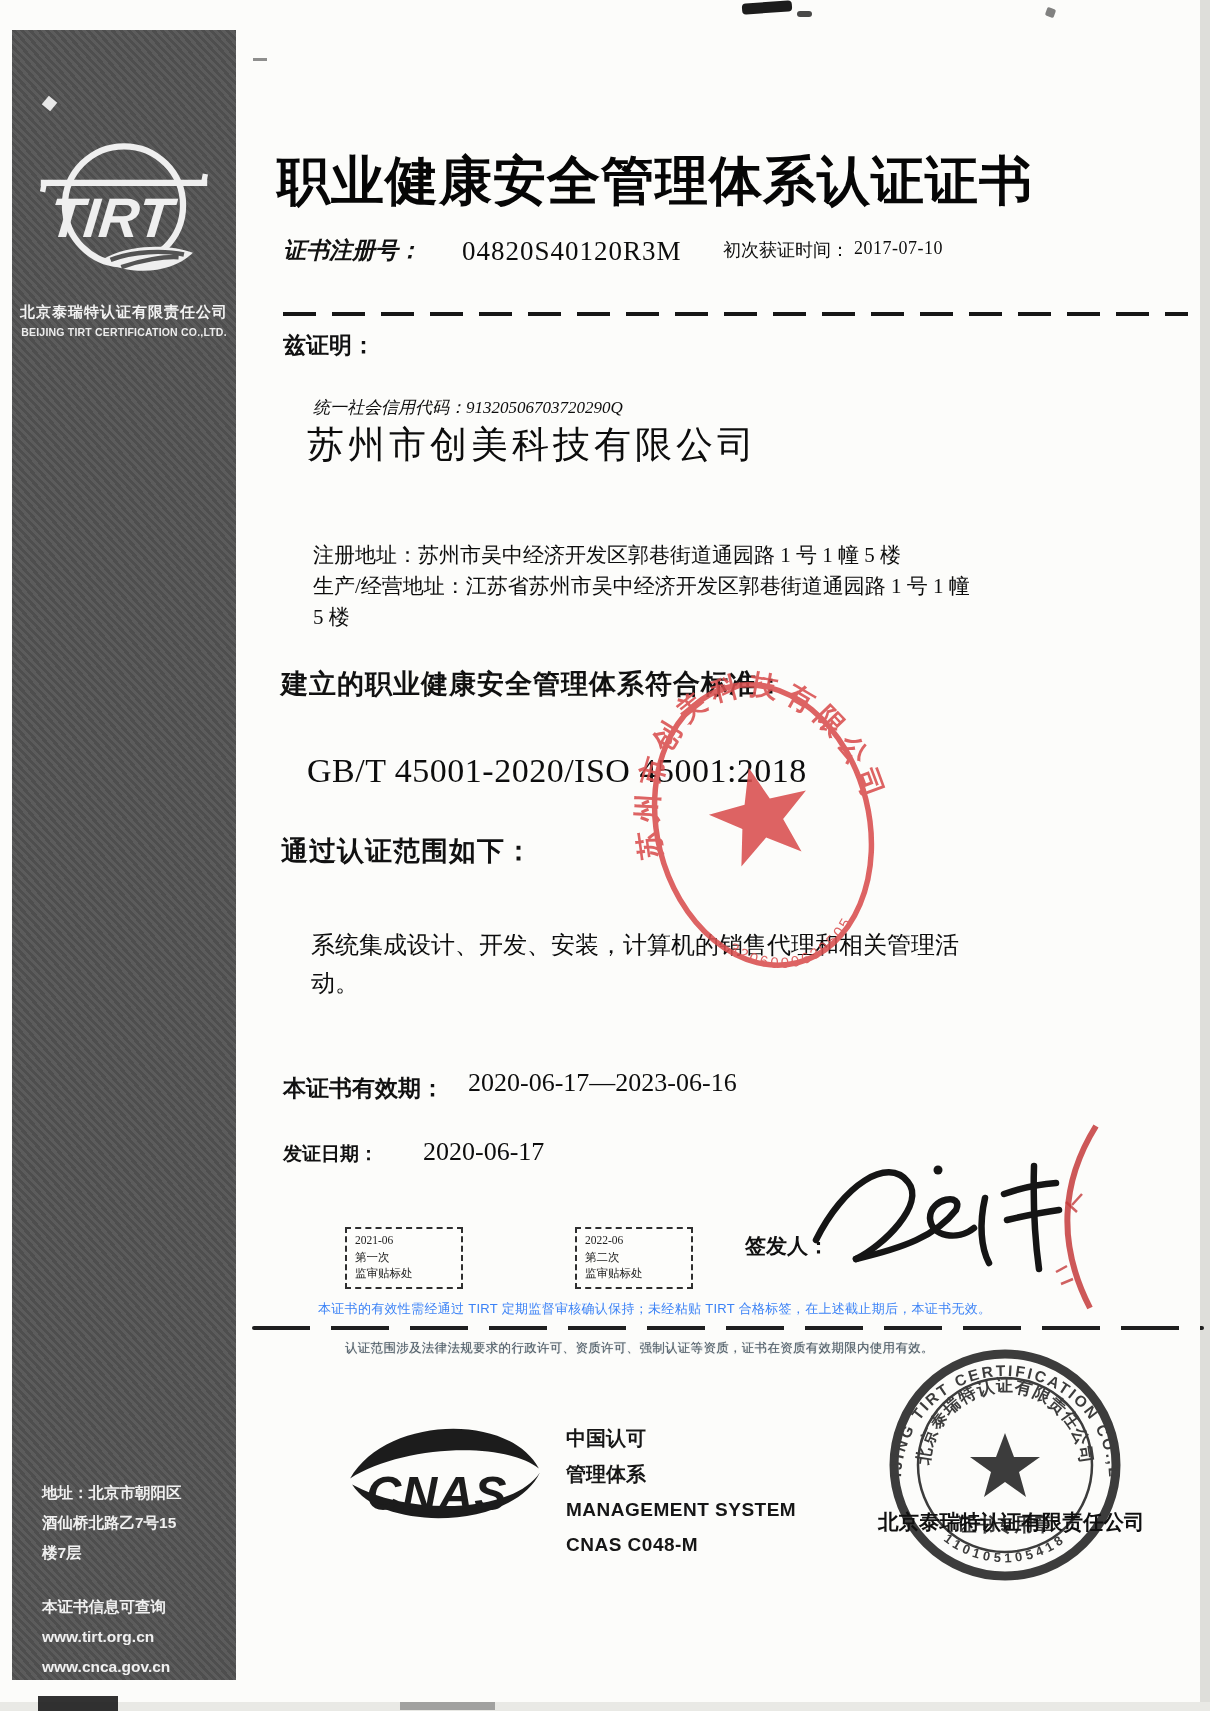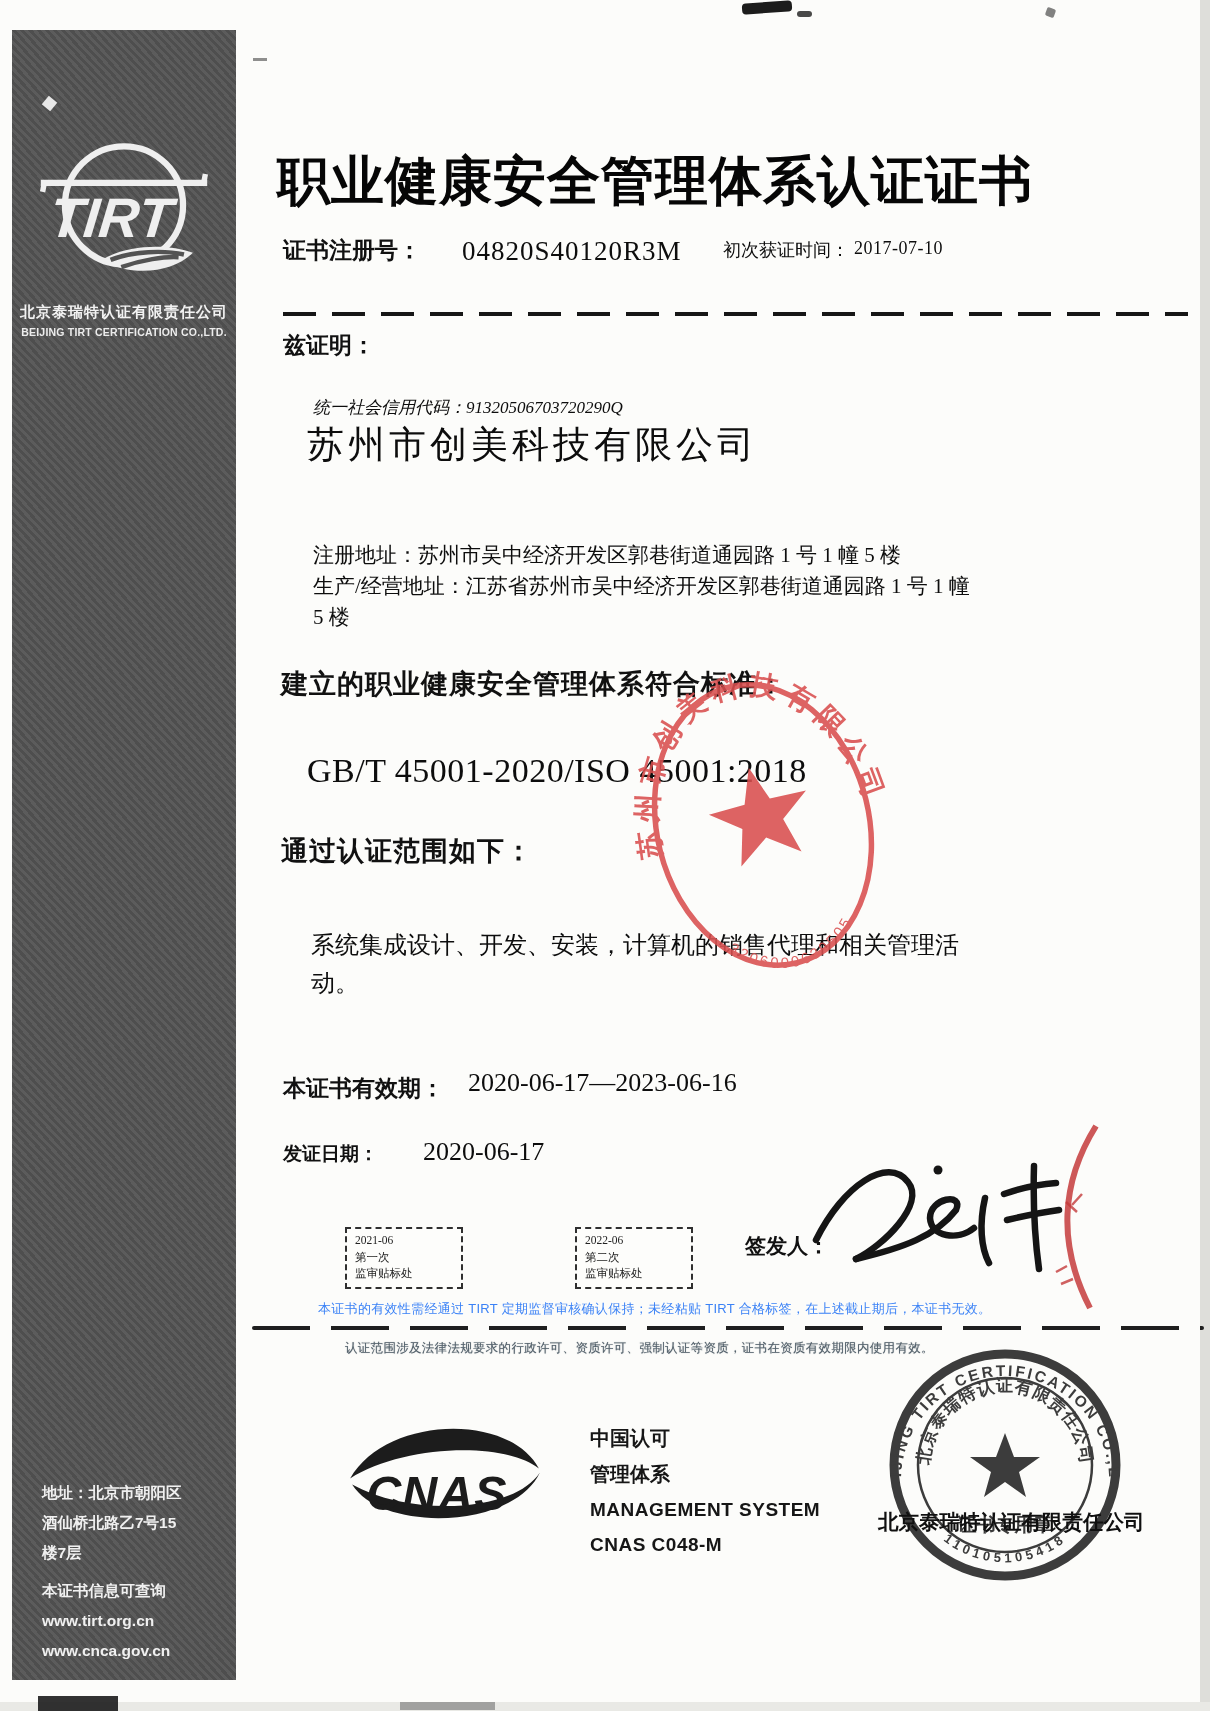--- a/index.html
+++ b/index.html
@@ -11,24 +11,24 @@
   
   .edge-right{right:0;top:0;width:10px;height:1711px;background:#dededa;}
   .edge-bottom{left:0;top:1702px;width:1210px;height:9px;background:#e9e9e5;}
   
   .sidebar{left:12px;top:30px;width:224px;height:1650px;background:#535353;
     background-image:repeating-linear-gradient(47deg,rgba(255,255,255,.05) 0 3px,rgba(0,0,0,.06) 3px 6px);}
   .sidebar-diamond{left:32px;top:68px;width:11px;height:11px;background:#e8e8e8;transform:rotate(40deg);}
   .sb-company-cn{left:0;top:273px;width:224px;text-align:center;color:#f2f2f2;font-size:15px;letter-spacing:1px;font-weight:bold;}
   .sb-company-en{left:0;top:296px;width:224px;text-align:center;color:#ececec;font-size:10.5px;font-weight:bold;letter-spacing:.2px;}
   .sb-bottom{left:30px;top:1448px;width:175px;color:#f0f0f0;font-size:15.5px;line-height:30px;font-weight:bold;}
-  .sb-query{margin-top:8px;}
+  .sb-query{margin-top:24px;}
   
   .title{left:277px;top:146px;width:800px;font-size:53px;font-weight:900;letter-spacing:1px;color:#060606;white-space:nowrap;}
-  .reg-label{left:283px;top:235px;font-size:23px;}
+  .reg-label{left:283px;top:235px;font-size:23px;font-style:italic;}
   .reg-value{left:462px;top:228px;font-size:27px;letter-spacing:1px;margin-top:8px;}
   .first-label{left:723px;top:238px;font-size:18px;}
   .first-value{left:842px;top:238px;font-size:18px;letter-spacing:.5px;margin-left:12px;}
   .divider1{left:283px;top:312px;width:905px;height:3.5px;
     background:repeating-linear-gradient(90deg,#161616 0 33px,transparent 33px 49px);}
   .certify{left:283px;top:330px;font-size:23px;}
   .credit{left:313px;top:396px;font-size:17px;font-style:italic;}
   .company-name{left:307px;top:420px;font-size:37px;letter-spacing:4px;white-space:nowrap;}
   .addresses{left:313px;top:540px;width:665px;font-size:21px;line-height:31px;}
   .std-label{left:281px;top:666px;font-size:27px;letter-spacing:1px;}
@@ -45,21 +45,21 @@
     font-family:"Liberation Serif",serif;font-size:11.5px;line-height:16.5px;color:#222;background:rgba(255,255,255,.3);}
   .audit-box.b1{left:345px;}
   .audit-box.b2{left:575px;}
   
   .fine1{left:318px;top:1300px;font-size:13px;color:#3b82f6;letter-spacing:.3px;white-space:nowrap;}
   .divider2{left:252px;top:1326px;width:952px;height:4px;
     background:repeating-linear-gradient(90deg,#1f1f1f 0 58px,transparent 58px 79px);border-radius:2px;}
   .fine2{left:345px;top:1340px;font-size:12.5px;color:#54626c;letter-spacing:.3px;white-space:nowrap;text-shadow:0 0 1px rgba(90,100,110,.6);}
   
   .cnas-logo{left:340px;top:1406px;}
-  .cnas-text{left:590px;top:1420px;color:#161616;}
+  .cnas-text{left:566px;top:1420px;color:#161616;}
   .cnas-text .cn{font-size:20px;font-weight:bold;line-height:36px;}
   .cnas-text .en{font-size:19px;font-weight:bold;line-height:35px;letter-spacing:.5px;}
   
   .company-seal{left:628px;top:658px;transform:rotate(-14deg);}
   .tirt-seal{left:885px;top:1345px;}
   .seal-overlay-text{left:878px;top:1508px;font-size:20.5px;font-weight:bold;color:#101010;white-space:nowrap;}
   .signature{left:808px;top:1140px;}
   .red-fragment{left:1046px;top:1122px;}
   
   .art{background:#1c1c1c;}

